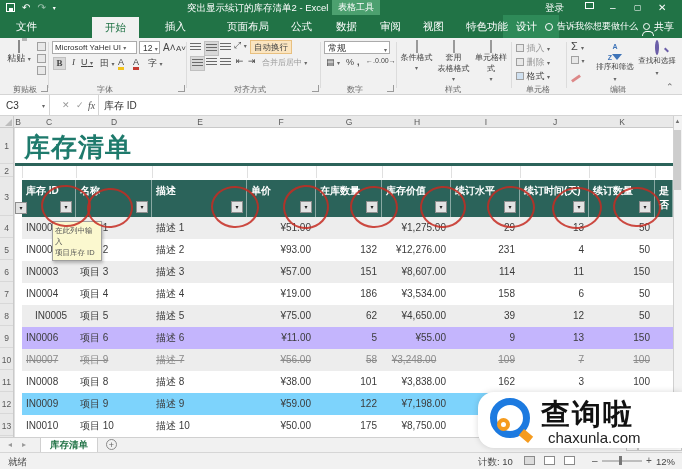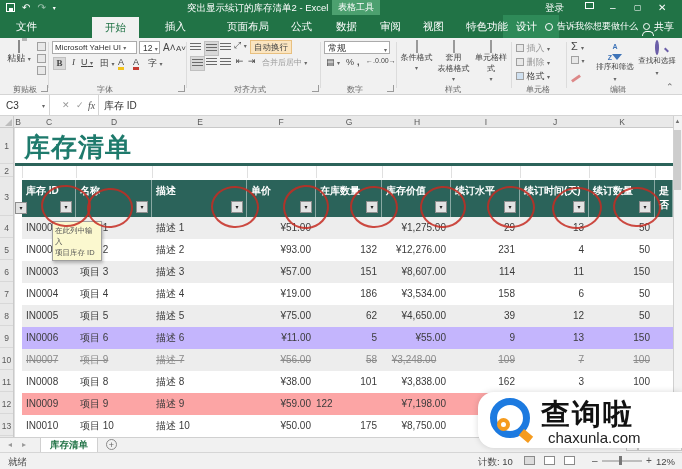--- a/index.html
+++ b/index.html
@@ -342,21 +342,21 @@
         <div class="dcell" style="left: 130px; width: 95px; text-align: left; padding: 0px 0px 0px 4px;">描述 4</div>
         <div class="dcell" style="left: 225px; width: 69px; text-align: right; padding: 0px 5px 0px 0px;">¥19.00</div>
         <div class="dcell" style="left: 294px; width: 66px; text-align: right; padding: 0px 5px 0px 0px;">186</div>
         <div class="dcell" style="left: 360px; width: 69px; text-align: right; padding: 0px 5px 0px 0px;">¥3,534.00</div>
         <div class="dcell" style="left: 429px; width: 69px; text-align: right; padding: 0px 5px 0px 0px;">158</div>
         <div class="dcell" style="left: 498px; width: 69px; text-align: right; padding: 0px 5px 0px 0px;">6</div>
         <div class="dcell" style="left: 567px; width: 66px; text-align: right; padding: 0px 5px 0px 0px;">50</div>
         <div class="dcell" style="left: 633px; width: 18px; text-align: left; padding: 0px 0px 0px 4px;"></div>
       </div>
       <div class="rowband" style="top: 305px; background: rgb(237, 237, 237);">
-        <div class="dcell" style="left: 0px; width: 54px; text-align: left; padding: 0px 0px 0px 4px;">IN0005</div>
+        <div class="dcell" style="left: 0px; width: 54px; text-align: center; padding: 0px 0px 0px 4px;">IN0005</div>
         <div class="dcell" style="left: 54px; width: 76px; text-align: left; padding: 0px 0px 0px 4px;">项目 5</div>
         <div class="dcell" style="left: 130px; width: 95px; text-align: left; padding: 0px 0px 0px 4px;">描述 5</div>
         <div class="dcell" style="left: 225px; width: 69px; text-align: right; padding: 0px 5px 0px 0px;">¥75.00</div>
         <div class="dcell" style="left: 294px; width: 66px; text-align: right; padding: 0px 5px 0px 0px;">62</div>
         <div class="dcell" style="left: 360px; width: 69px; text-align: right; padding: 0px 5px 0px 0px;">¥4,650.00</div>
         <div class="dcell" style="left: 429px; width: 69px; text-align: right; padding: 0px 5px 0px 0px;">39</div>
         <div class="dcell" style="left: 498px; width: 69px; text-align: right; padding: 0px 5px 0px 0px;">12</div>
         <div class="dcell" style="left: 567px; width: 66px; text-align: right; padding: 0px 5px 0px 0px;">50</div>
         <div class="dcell" style="left: 633px; width: 18px; text-align: left; padding: 0px 0px 0px 4px;"></div>
       </div>
@@ -389,26 +389,26 @@
         <div class="dcell" style="left: 54px; width: 76px; text-align: left; padding: 0px 0px 0px 4px;">项目 8</div>
         <div class="dcell" style="left: 130px; width: 95px; text-align: left; padding: 0px 0px 0px 4px;">描述 8</div>
         <div class="dcell" style="left: 225px; width: 69px; text-align: right; padding: 0px 5px 0px 0px;">¥38.00</div>
         <div class="dcell" style="left: 294px; width: 66px; text-align: right; padding: 0px 5px 0px 0px;">101</div>
         <div class="dcell" style="left: 360px; width: 69px; text-align: right; padding: 0px 5px 0px 0px;">¥3,838.00</div>
         <div class="dcell" style="left: 429px; width: 69px; text-align: right; padding: 0px 5px 0px 0px;">162</div>
         <div class="dcell" style="left: 498px; width: 69px; text-align: right; padding: 0px 5px 0px 0px;">3</div>
         <div class="dcell" style="left: 567px; width: 66px; text-align: right; padding: 0px 5px 0px 0px;">100</div>
         <div class="dcell" style="left: 633px; width: 18px; text-align: left; padding: 0px 0px 0px 4px;"></div>
       </div>
-      <div class="rowband" style="top: 393px; background: #fca5a5;">
+      <div class="rowband" style="top: 393px; background: #7dd3fc;">
         <div class="dcell" style="left: 0px; width: 54px; text-align: left; padding: 0px 0px 0px 4px;">IN0009</div>
         <div class="dcell" style="left: 54px; width: 76px; text-align: left; padding: 0px 0px 0px 4px;">项目 9</div>
         <div class="dcell" style="left: 130px; width: 95px; text-align: left; padding: 0px 0px 0px 4px;">描述 9</div>
         <div class="dcell" style="left: 225px; width: 69px; text-align: right; padding: 0px 5px 0px 0px;">¥59.00</div>
-        <div class="dcell" style="left: 294px; width: 66px; text-align: left; padding: 0px 5px 0px 0px;">122</div>
+        <div class="dcell" style="left: 294px; width: 66px; text-align: right; padding: 0px 5px 0px 0px;">122</div>
         <div class="dcell" style="left: 360px; width: 69px; text-align: right; padding: 0px 5px 0px 0px;">¥7,198.00</div>
         <div class="dcell" style="left: 429px; width: 69px; text-align: right; padding: 0px 5px 0px 0px;">82</div>
         <div class="dcell" style="left: 498px; width: 69px; text-align: right; padding: 0px 5px 0px 0px;"></div>
         <div class="dcell" style="left: 567px; width: 66px; text-align: right; padding: 0px 5px 0px 0px;"></div>
         <div class="dcell" style="left: 633px; width: 18px; text-align: left; padding: 0px 0px 0px 4px;"></div>
       </div>
       <div class="rowband" style="top: 415px; background: rgb(255, 255, 255);">
         <div class="dcell" style="left: 0px; width: 54px; text-align: left; padding: 0px 0px 0px 4px;">IN0010</div>
         <div class="dcell" style="left: 54px; width: 76px; text-align: left; padding: 0px 0px 0px 4px;">项目 10</div>
         <div class="dcell" style="left: 130px; width: 95px; text-align: left; padding: 0px 0px 10px 4px;">描述 10</div>

